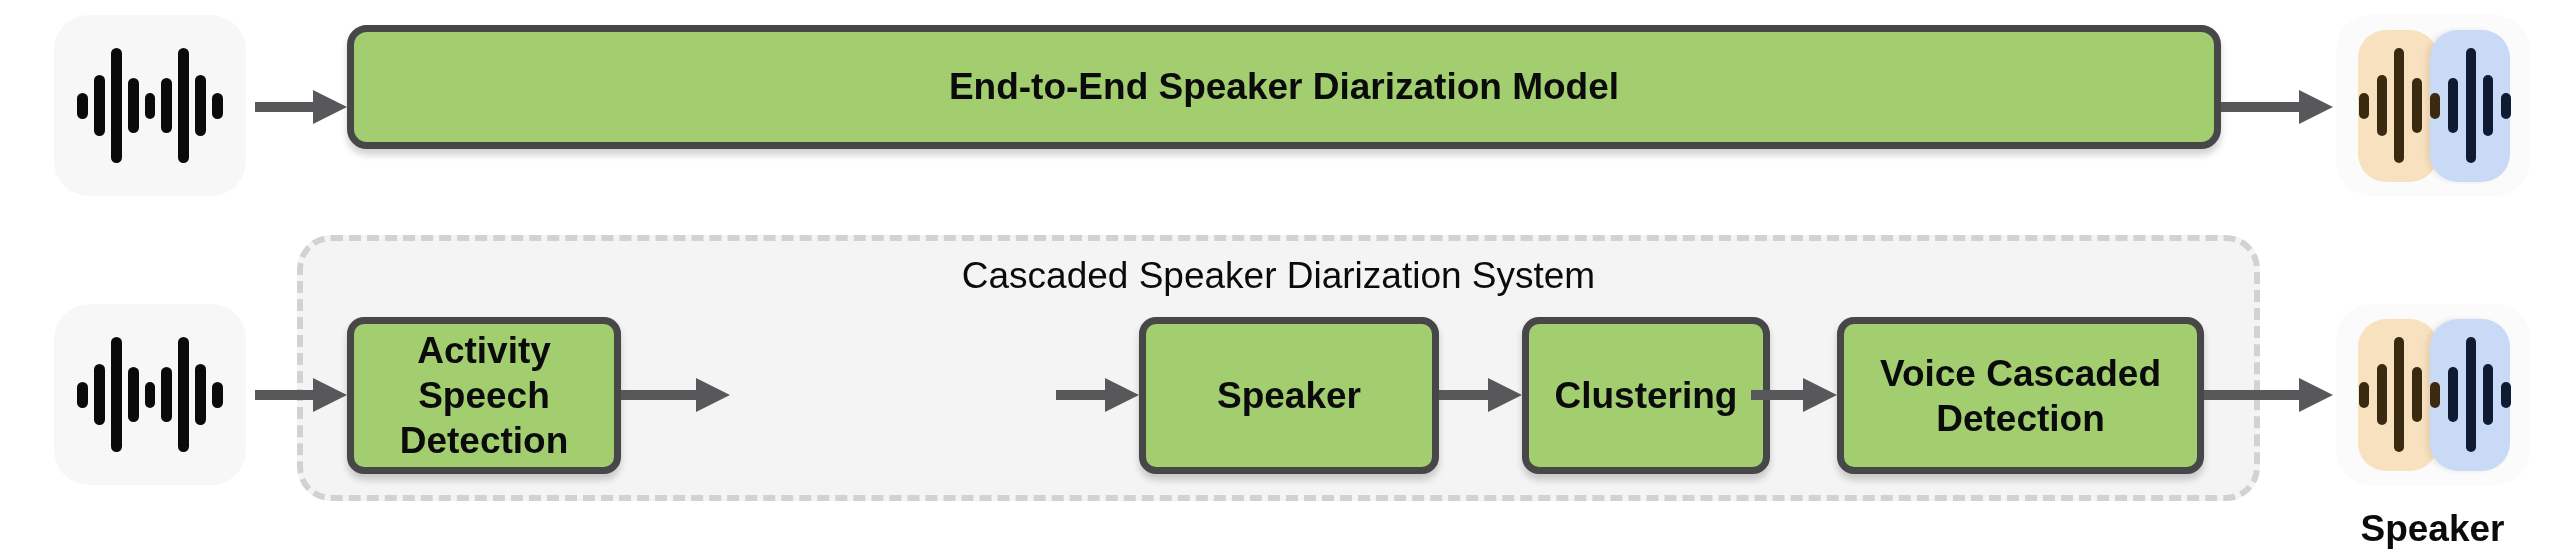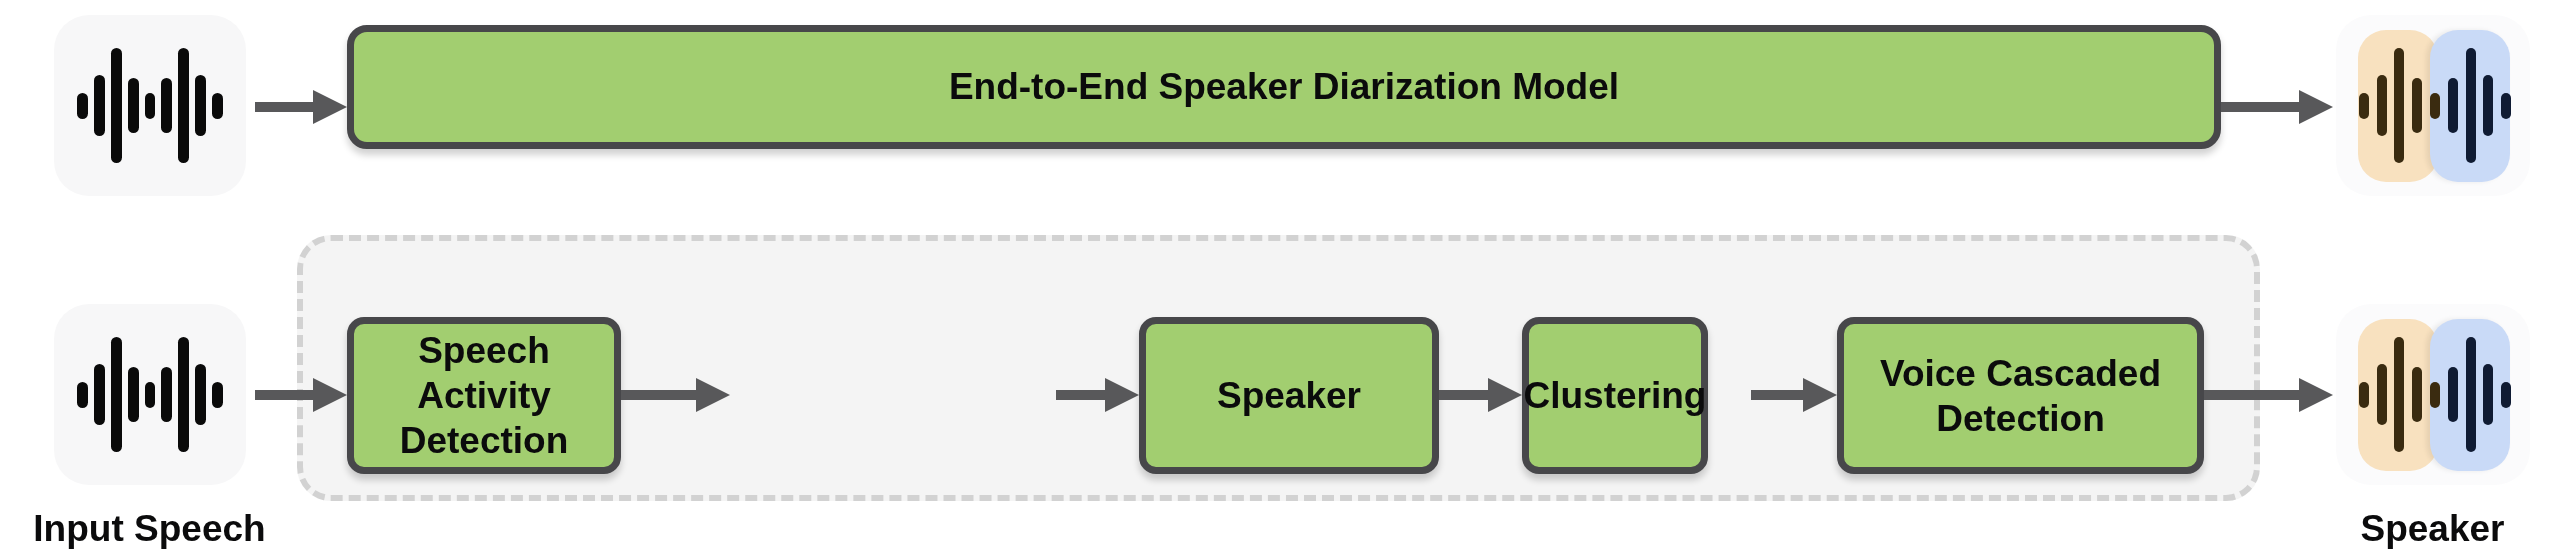--- a/index.html
+++ b/index.html
@@ -92,20 +92,21 @@
     <div class="wave wb" style="gap: 7.7px;">
         <span class="bar" style="width: 10px; height: 55px; background: rgb(15, 27, 51);"></span>
         <span class="bar" style="width: 10px; height: 115px; background: rgb(15, 27, 51);"></span>
         <span class="bar" style="width: 10px; height: 61px; background: rgb(15, 27, 51);"></span>
         <span class="bar" style="width: 10px; height: 26px; background: rgb(15, 27, 51);"></span>
       </div>
   </div>
 
   <div class="dashed-box" style="left:297px;top:235px;width:1963px;height:266px"></div>
 
+  <div class="cascade-title" style="left:297px;top:254px;width:1963px">Cascaded Speaker Diarization System</div>
 
   <div class="icon-sq" style="left:54px;top:304px">
     <div class="wave" style="gap: 6.1px;">
         <span class="bar" style="width: 10.8px; height: 26px; background: rgb(10, 10, 10);"></span>
         <span class="bar" style="width: 10.8px; height: 61px; background: rgb(10, 10, 10);"></span>
         <span class="bar" style="width: 10.8px; height: 115px; background: rgb(10, 10, 10);"></span>
         <span class="bar" style="width: 10.8px; height: 55px; background: rgb(10, 10, 10);"></span>
         <span class="bar" style="width: 10.8px; height: 26px; background: rgb(10, 10, 10);"></span>
         <span class="bar" style="width: 10.8px; height: 55px; background: rgb(10, 10, 10);"></span>
         <span class="bar" style="width: 10.8px; height: 115px; background: rgb(10, 10, 10);"></span>
@@ -113,22 +114,22 @@
         <span class="bar" style="width: 10.8px; height: 26px; background: rgb(10, 10, 10);"></span>
       </div>
   </div>
 
   <div class="arrow" style="left:255px;top:377px;width:92px">
     <span class="shaft"></span>
     <span class="head"></span>
   </div>
 
   <div class="gbox stage" style="left:347px;top:317px;width:274px;height:157px">
+    <span class="line">Activity</span>
     <span class="line">Speech</span>
-    <span class="line">Activity</span>
     <span class="line">Detection</span>
   </div>
 
   <div class="arrow" style="left:621px;top:377px;width:109px">
     <span class="shaft"></span>
     <span class="head"></span>
   </div>
 
 
   <div class="arrow" style="left:1056px;top:377px;width:83px">
@@ -138,21 +139,21 @@
 
   <div class="gbox stage" style="left:1139px;top:317px;width:300px;height:157px">
     <span class="line">Speaker</span>
   </div>
 
   <div class="arrow" style="left:1439px;top:377px;width:83px">
     <span class="shaft"></span>
     <span class="head"></span>
   </div>
 
-  <div class="gbox stage" style="left:1522px;top:317px;width:186px;height:157px">
+  <div class="gbox stage" style="left:1522px;top:317px;width:248px;height:157px">
     <span class="line">Clustering</span>
 
   </div>
 
   <div class="arrow" style="left:1751px;top:377px;width:86px">
     <span class="shaft"></span>
     <span class="head"></span>
   </div>
 
   <div class="gbox stage" style="left:1837px;top:317px;width:367px;height:157px">
@@ -176,17 +177,16 @@
         <span class="bar" style="width: 10px; height: 26px; background: rgb(58, 43, 16);"></span>
       </div>
     <div class="wave wb" style="gap: 7.7px;">
         <span class="bar" style="width: 10px; height: 55px; background: rgb(15, 27, 51);"></span>
         <span class="bar" style="width: 10px; height: 115px; background: rgb(15, 27, 51);"></span>
         <span class="bar" style="width: 10px; height: 61px; background: rgb(15, 27, 51);"></span>
         <span class="bar" style="width: 10px; height: 26px; background: rgb(15, 27, 51);"></span>
       </div>
   </div>
 
-  <div class="caption" style="left:19px;top:507px;width:261px">Input Speech</div>
   <div class="caption" style="left:2302px;top:507px;width:261px">Speaker Labels</div>
 
 </div>
 
 
 </body></html>

